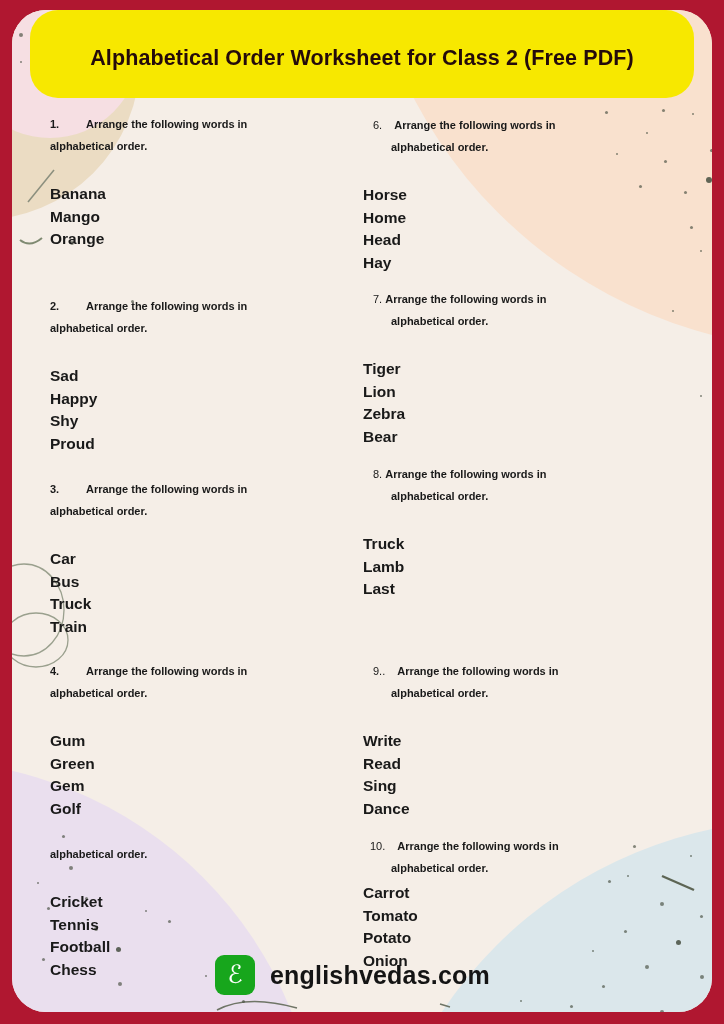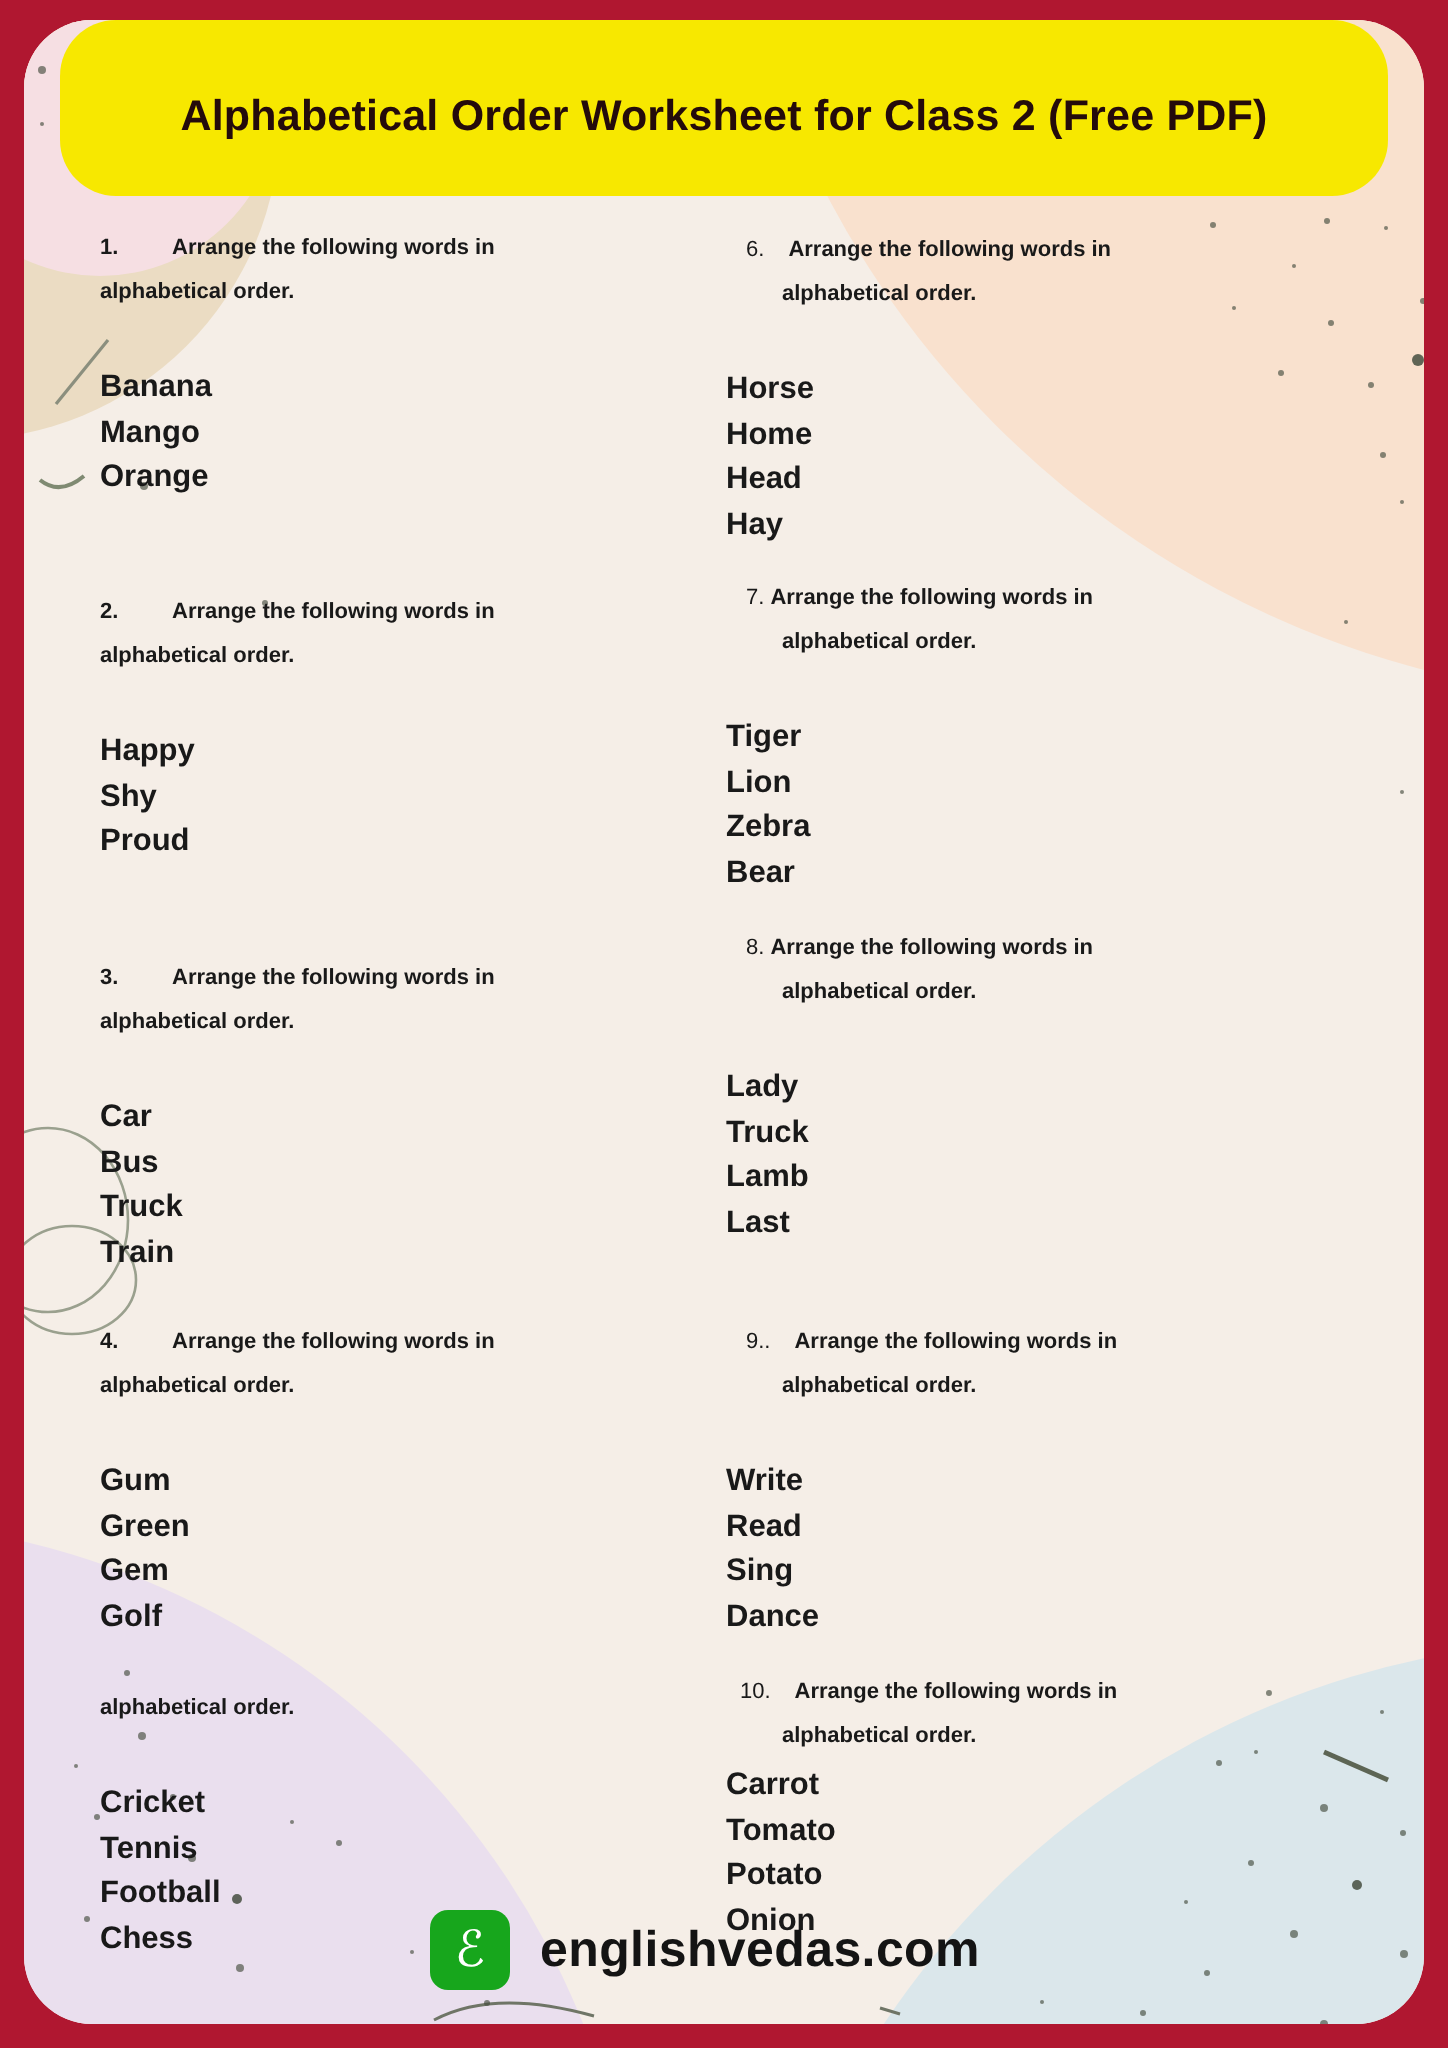--- a/index.html
+++ b/index.html
@@ -142,20 +142,21 @@
       <div class="word">Banana</div>
       <div class="word">Mango</div>
       <div class="word">Orange</div>
     </div>
   </div>
 
   <div class="ex col-left" style="top:285px">
     <div class="hl hl1"><span class="num">2.</span><span>Arrange the following words in</span></div>
     <div class="hl hl2">alphabetical order.</div>
     <div class="words">
+      <div class="word">Sad</div>
       <div class="word">Happy</div>
       <div class="word">Shy</div>
       <div class="word">Proud</div>
     </div>
   </div>
 
   <div class="ex col-left" style="top:468px">
     <div class="hl hl1"><span class="num">3.</span><span>Arrange the following words in</span></div>
     <div class="hl hl2">alphabetical order.</div>
     <div class="words">
@@ -206,21 +207,20 @@
       <div class="word">Lion</div>
       <div class="word">Zebra</div>
       <div class="word">Bear</div>
     </div>
   </div>
 
   <div class="ex col-right" style="top:453px">
     <div class="hl hl1"><span class="num tight">8.</span><span>Arrange the following words in</span></div>
     <div class="hl hl2">alphabetical order.</div>
     <div class="words">
-      <div class="word">Lady</div>
       <div class="word">Truck</div>
       <div class="word">Lamb</div>
       <div class="word">Last</div>
     </div>
   </div>
 
   <div class="ex col-right" style="top:650px">
     <div class="hl hl1"><span class="num">9..</span><span>Arrange the following words in</span></div>
     <div class="hl hl2">alphabetical order.</div>
     <div class="words">

